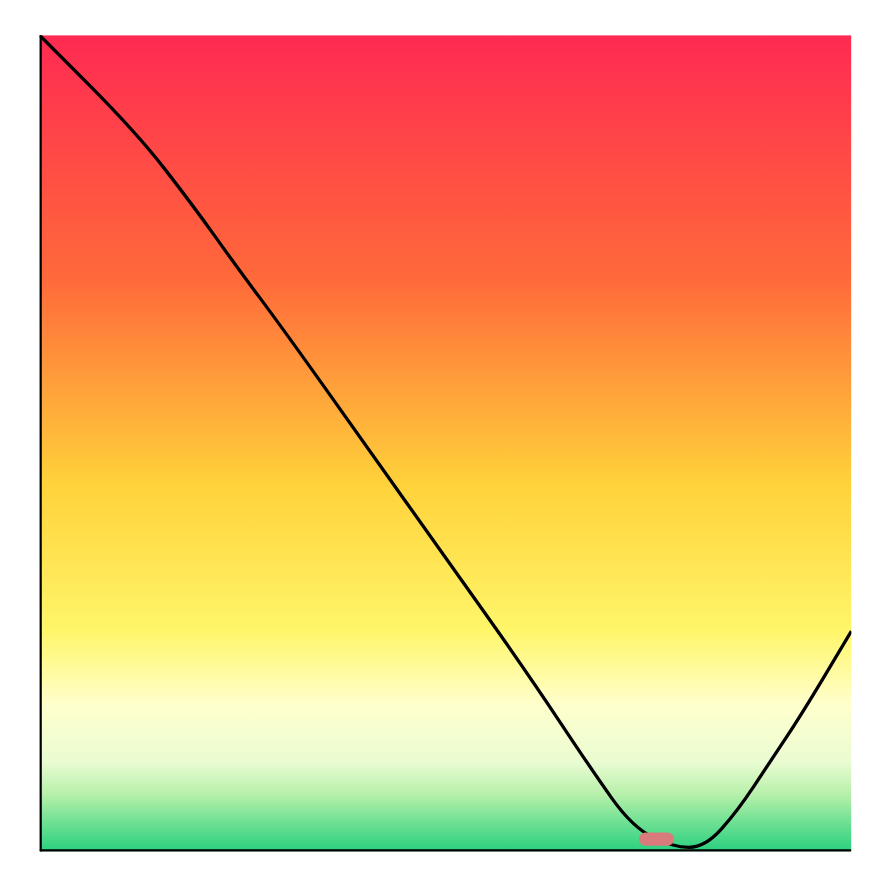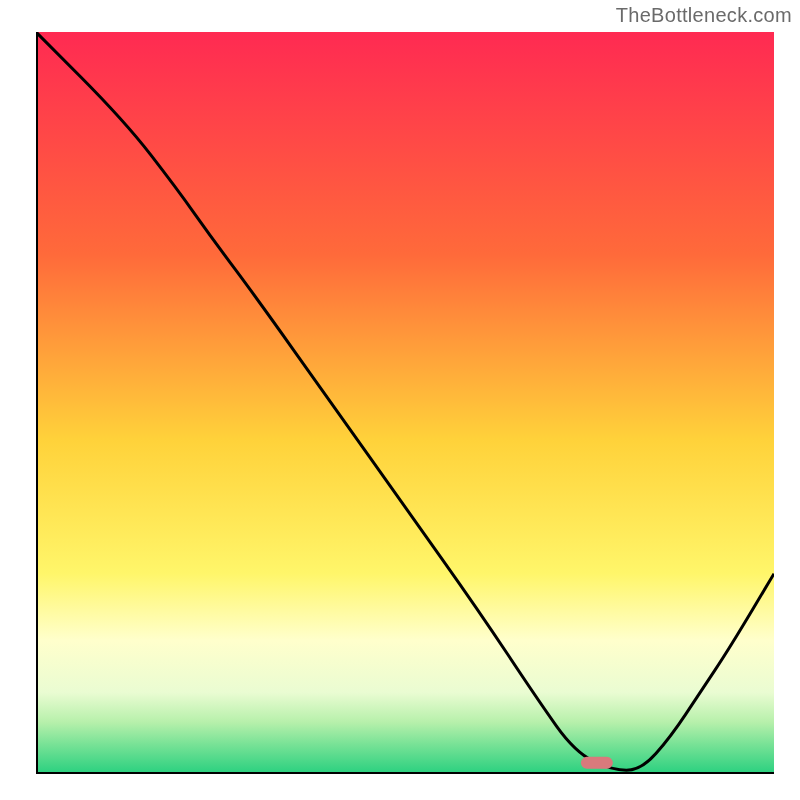--- a/index.html
+++ b/index.html
@@ -31,21 +31,20 @@
     top: 32px;
     right: 26px;
     bottom: 26px;
   }
   svg { display: block; }
 </style>
 </head>
 <body>
 
 <div class="page">
-  <div class="watermark">TheBottleneck.com</div>
 
   <div class="plot-wrap">
     <svg id="chart-svg" viewBox="0 0 738 742" width="738" height="742" preserveAspectRatio="none">
       <defs>
         <linearGradient id="bg-grad" x1="0" y1="0" x2="0" y2="1">
             <stop offset="0%" stop-color="#ff2a52"></stop>
             <stop offset="30%" stop-color="#ff6a3a"></stop>
             <stop offset="55%" stop-color="#ffd23a"></stop>
             <stop offset="73%" stop-color="#fff66a"></stop>
             <stop offset="82%" stop-color="#ffffcc"></stop>

